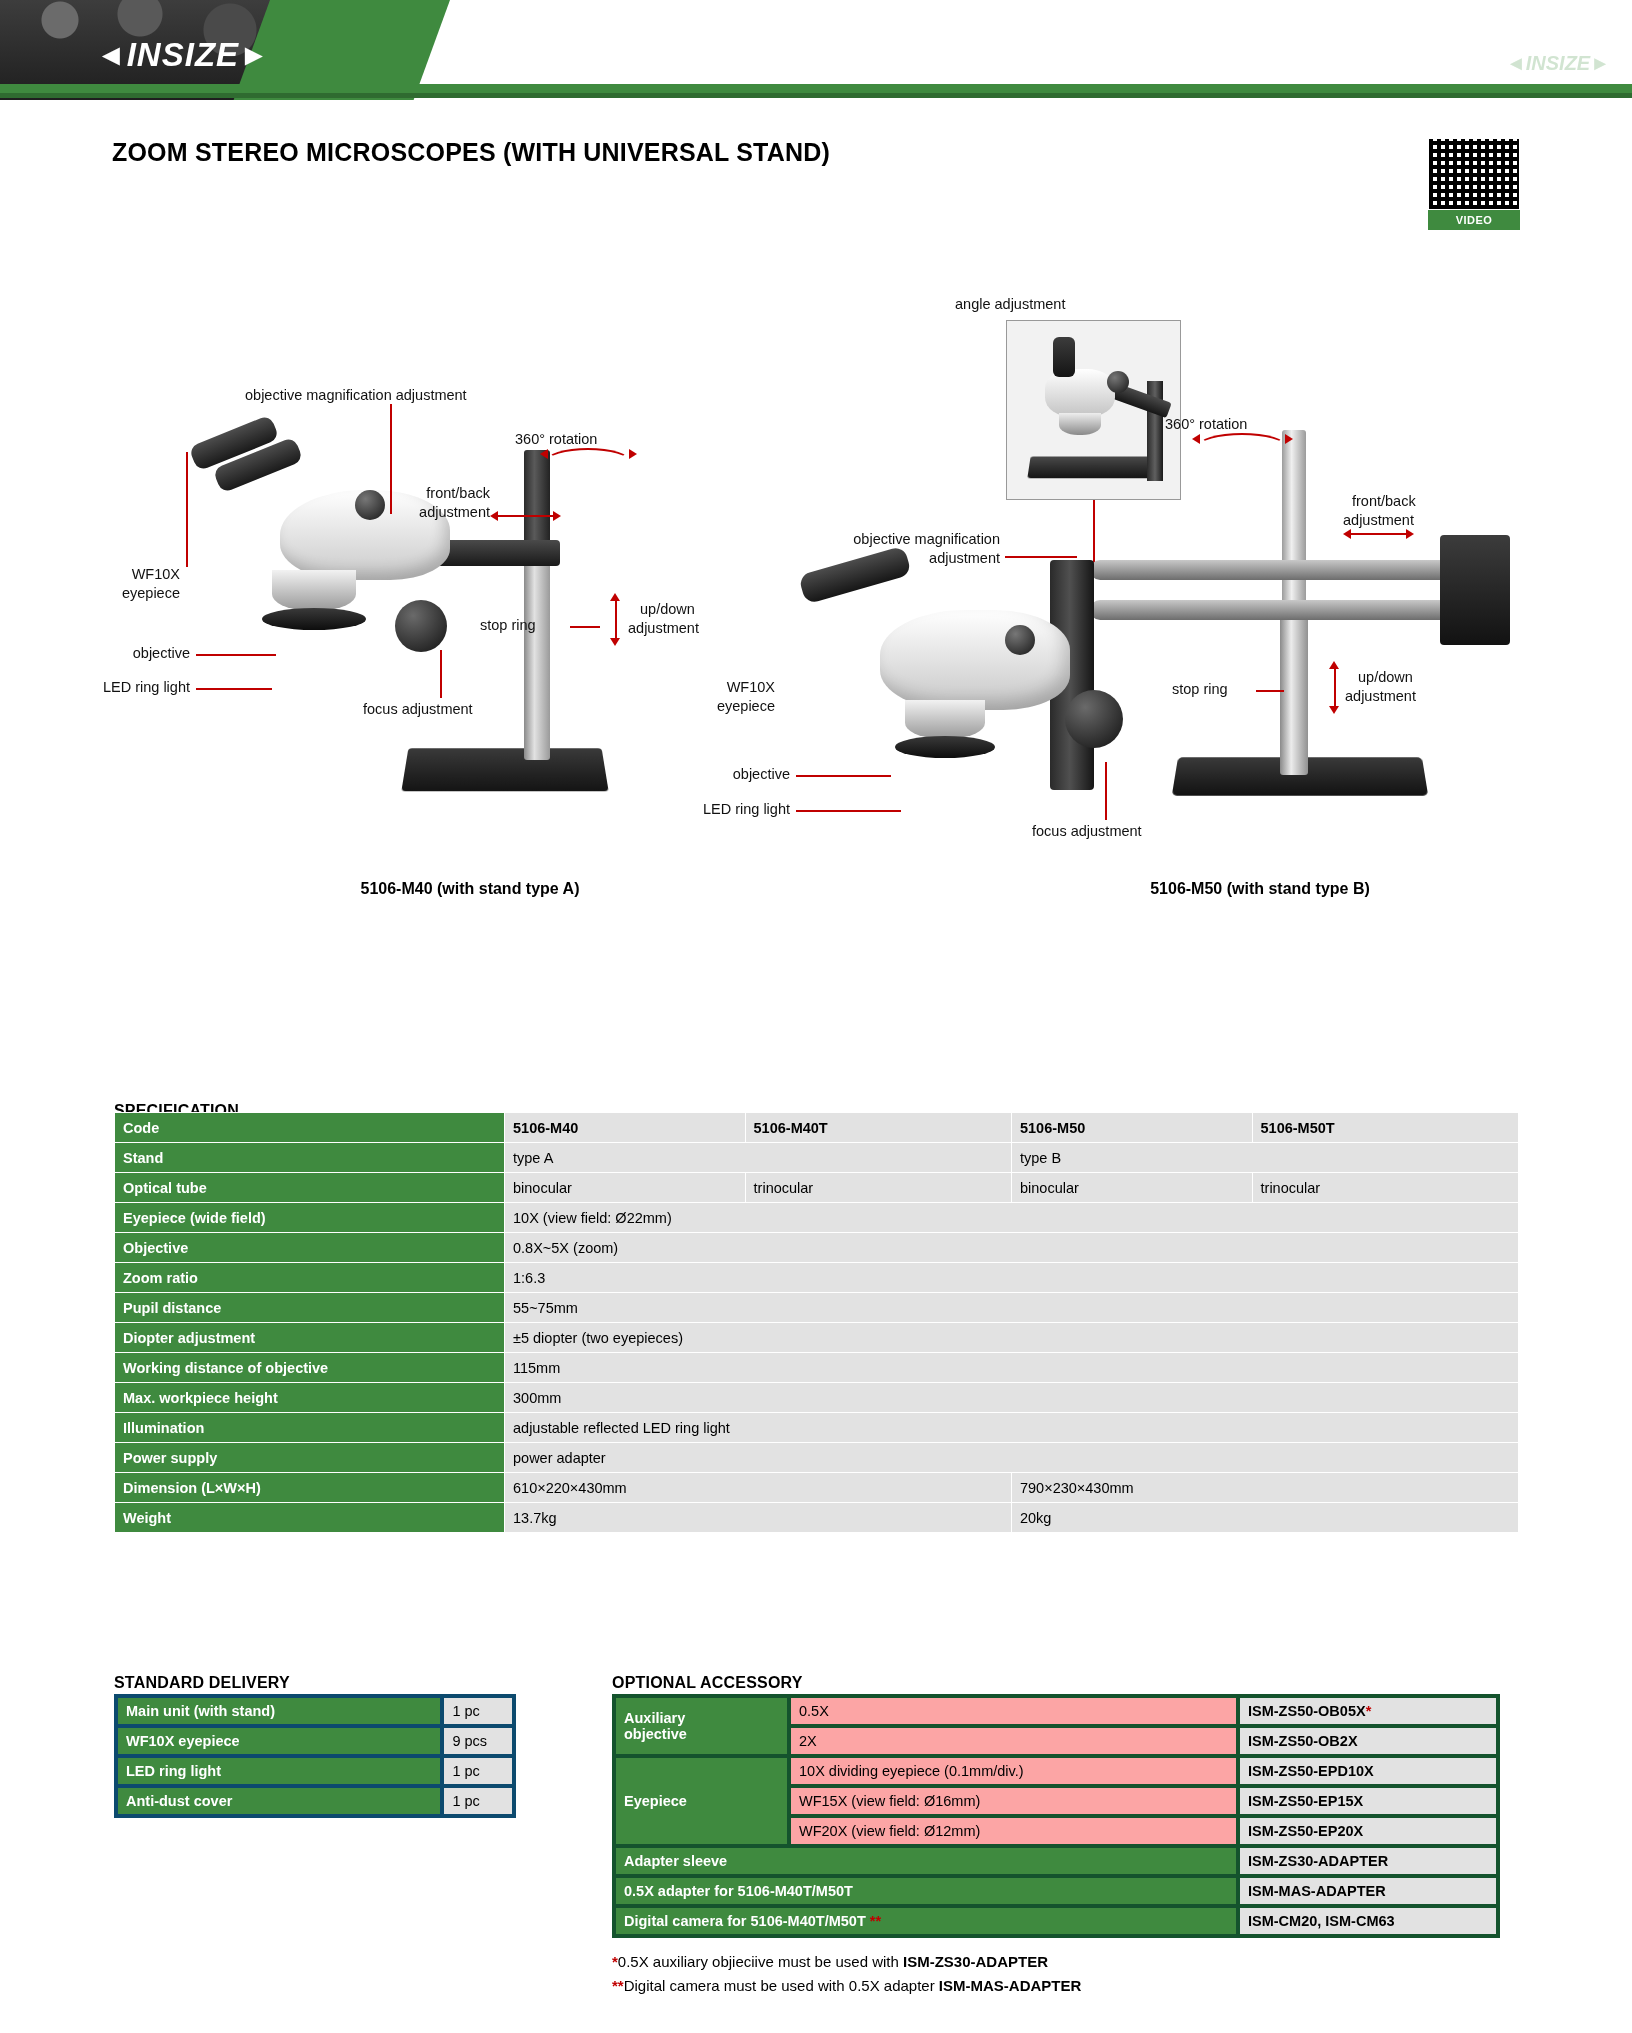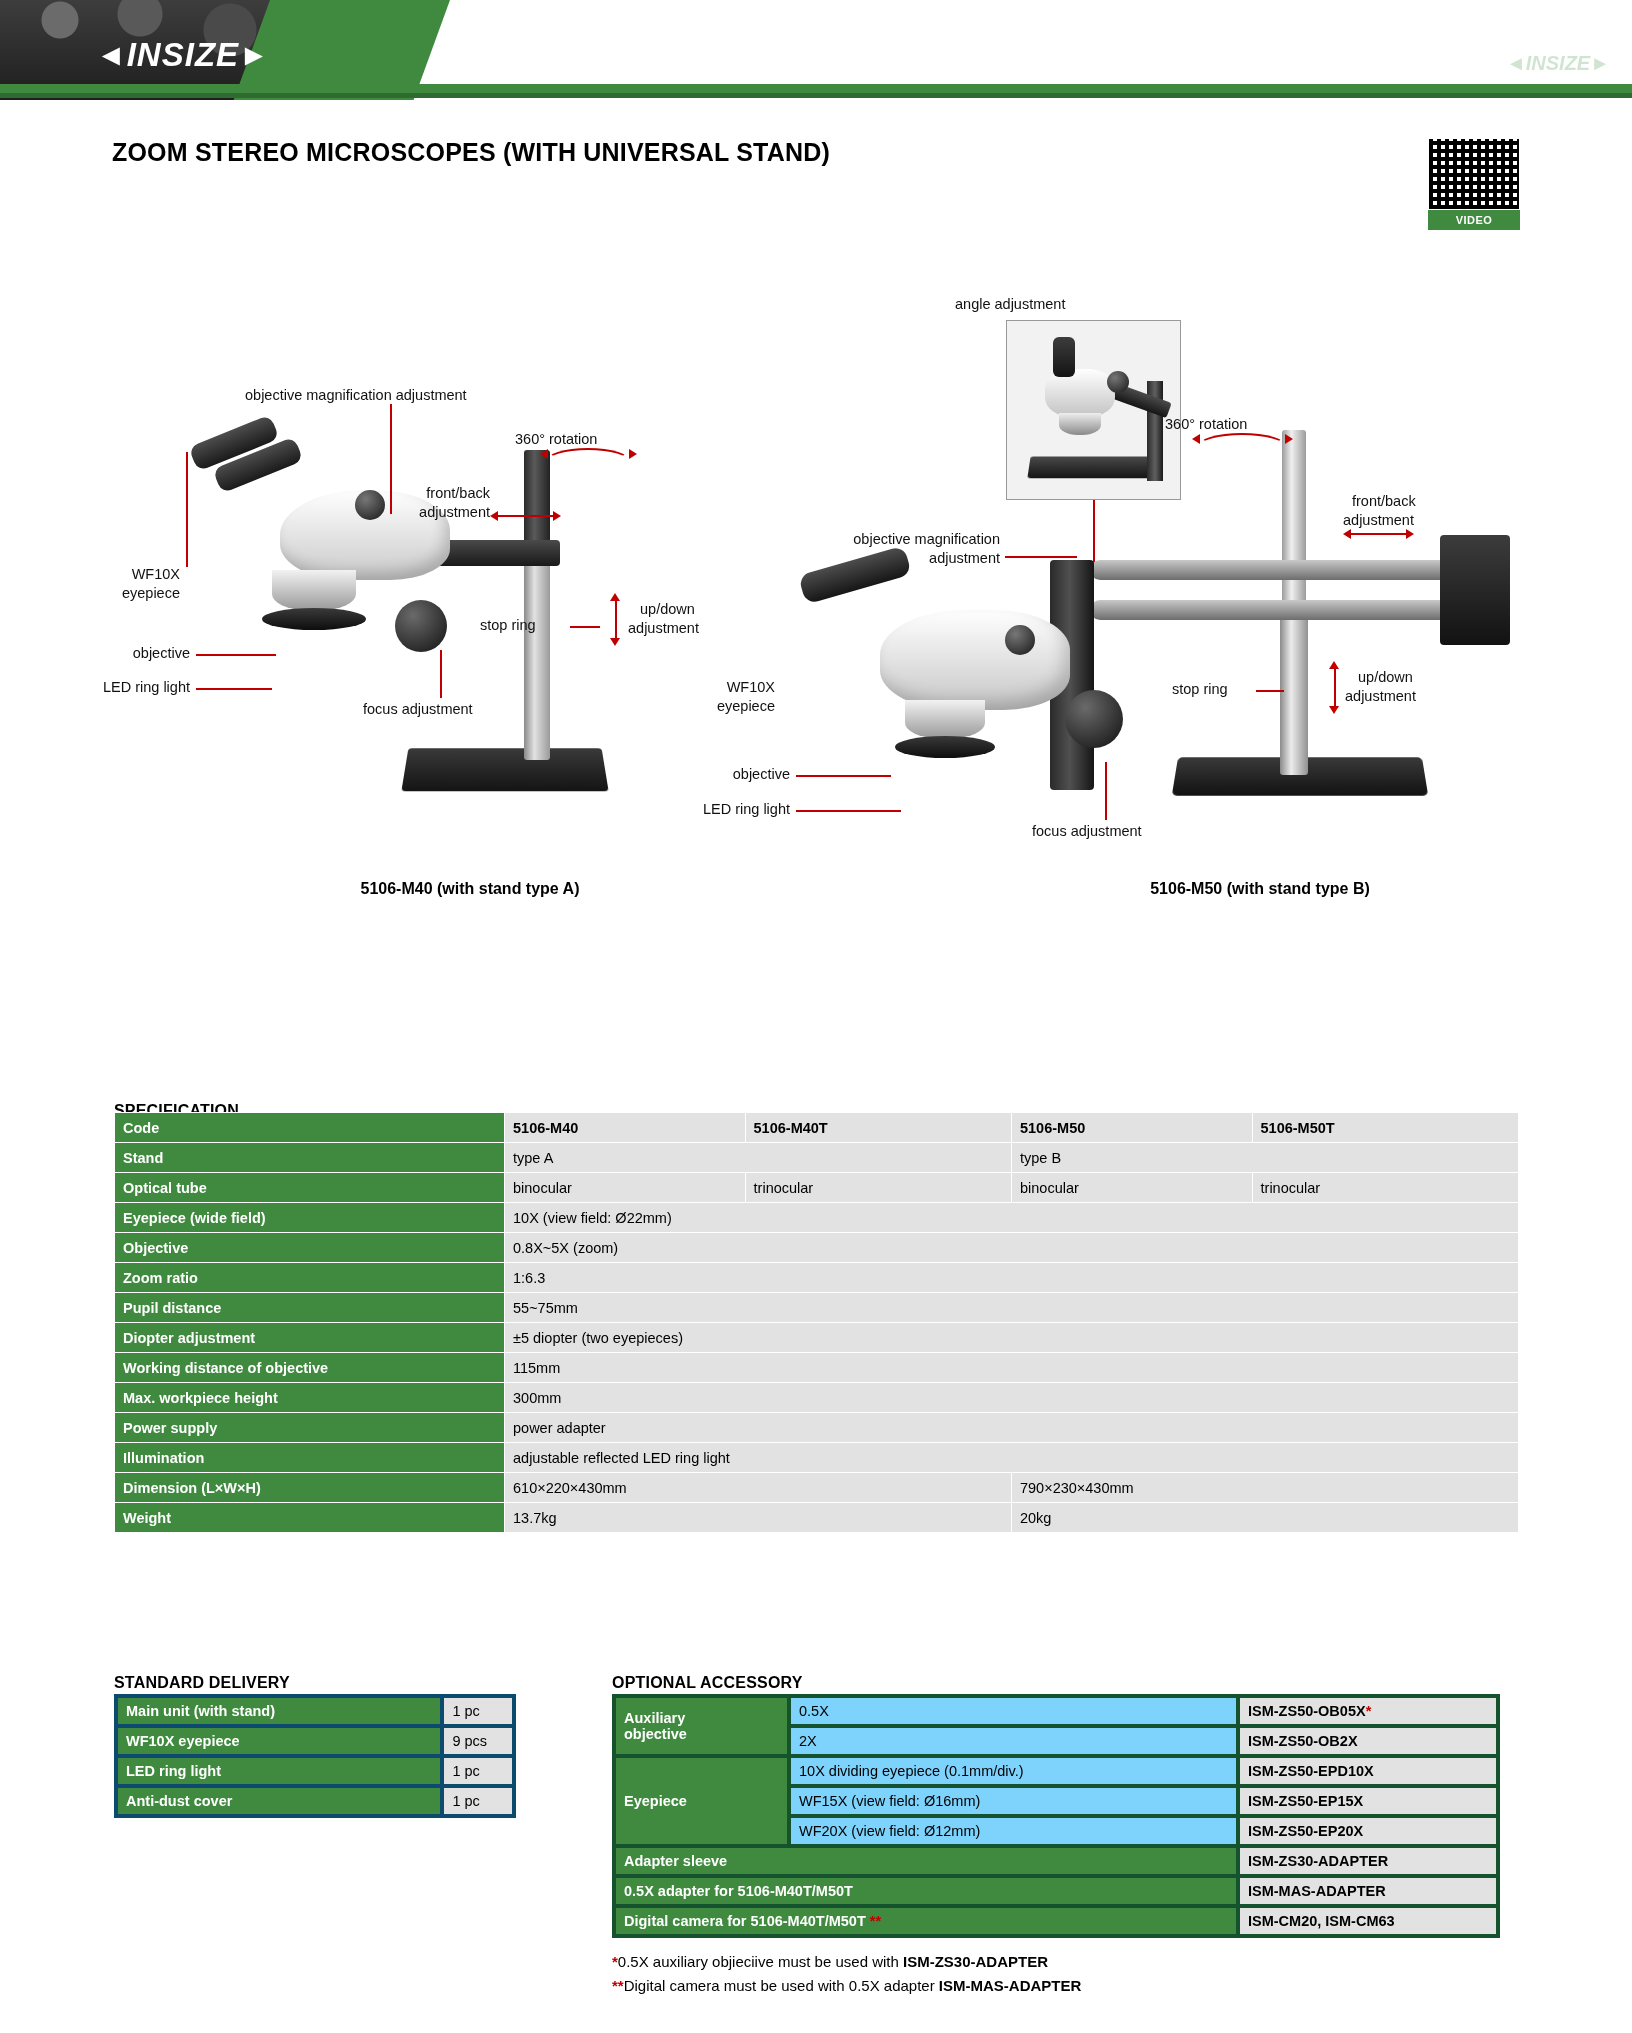--- a/index.html
+++ b/index.html
@@ -418,21 +418,21 @@
     left: 612px; top: 1694px;
     width: 888px;
     font-size: 14.5px;
   }
   .oa-table td {
     border: 4px solid #14532d;
     padding: 4px 8px;
     height: 30px;
   }
   .oa-table td.k { background: #3f8a3f; color: #fff; font-weight: bold; }
-  .oa-table td.m { background: #7dd3fc; }
+  .oa-table td.m { background: #fca5a5; }
   .oa-table td.c { background: #e2e2e2; font-weight: bold; width: 260px; }
 
   .star { color: #c00000; font-weight: bold; }
   .footnotes { position: absolute; left: 612px; top: 1950px; font-size: 15px; line-height: 1.6; }
   .footnotes b { font-weight: bold; }
 </style>
 </head>
 <body>
 
 <div class="header">
@@ -624,26 +624,26 @@
       </tr>
       <tr>
         <td class="lbl-cell">Working distance of objective</td>
         <td class="val-cell" colspan="4">115mm</td>
       </tr>
       <tr>
         <td class="lbl-cell">Max. workpiece height</td>
         <td class="val-cell" colspan="4">300mm</td>
       </tr>
       <tr>
+        <td class="lbl-cell">Illumination</td>
+        <td class="val-cell" colspan="4">adjustable reflected LED ring light</td>
+      </tr>
+      <tr>
         <td class="lbl-cell">Power supply</td>
         <td class="val-cell" colspan="4">power adapter</td>
-      </tr>
-      <tr>
-        <td class="lbl-cell">Illumination</td>
-        <td class="val-cell" colspan="4">adjustable reflected LED ring light</td>
       </tr>
       <tr>
         <td class="lbl-cell">Dimension (L×W×H)</td>
         <td class="val-cell" colspan="2">610×220×430mm</td>
         <td class="val-cell" colspan="2">790×230×430mm</td>
       </tr>
       <tr>
         <td class="lbl-cell">Weight</td>
         <td class="val-cell" colspan="2">13.7kg</td>
         <td class="val-cell" colspan="2">20kg</td>

